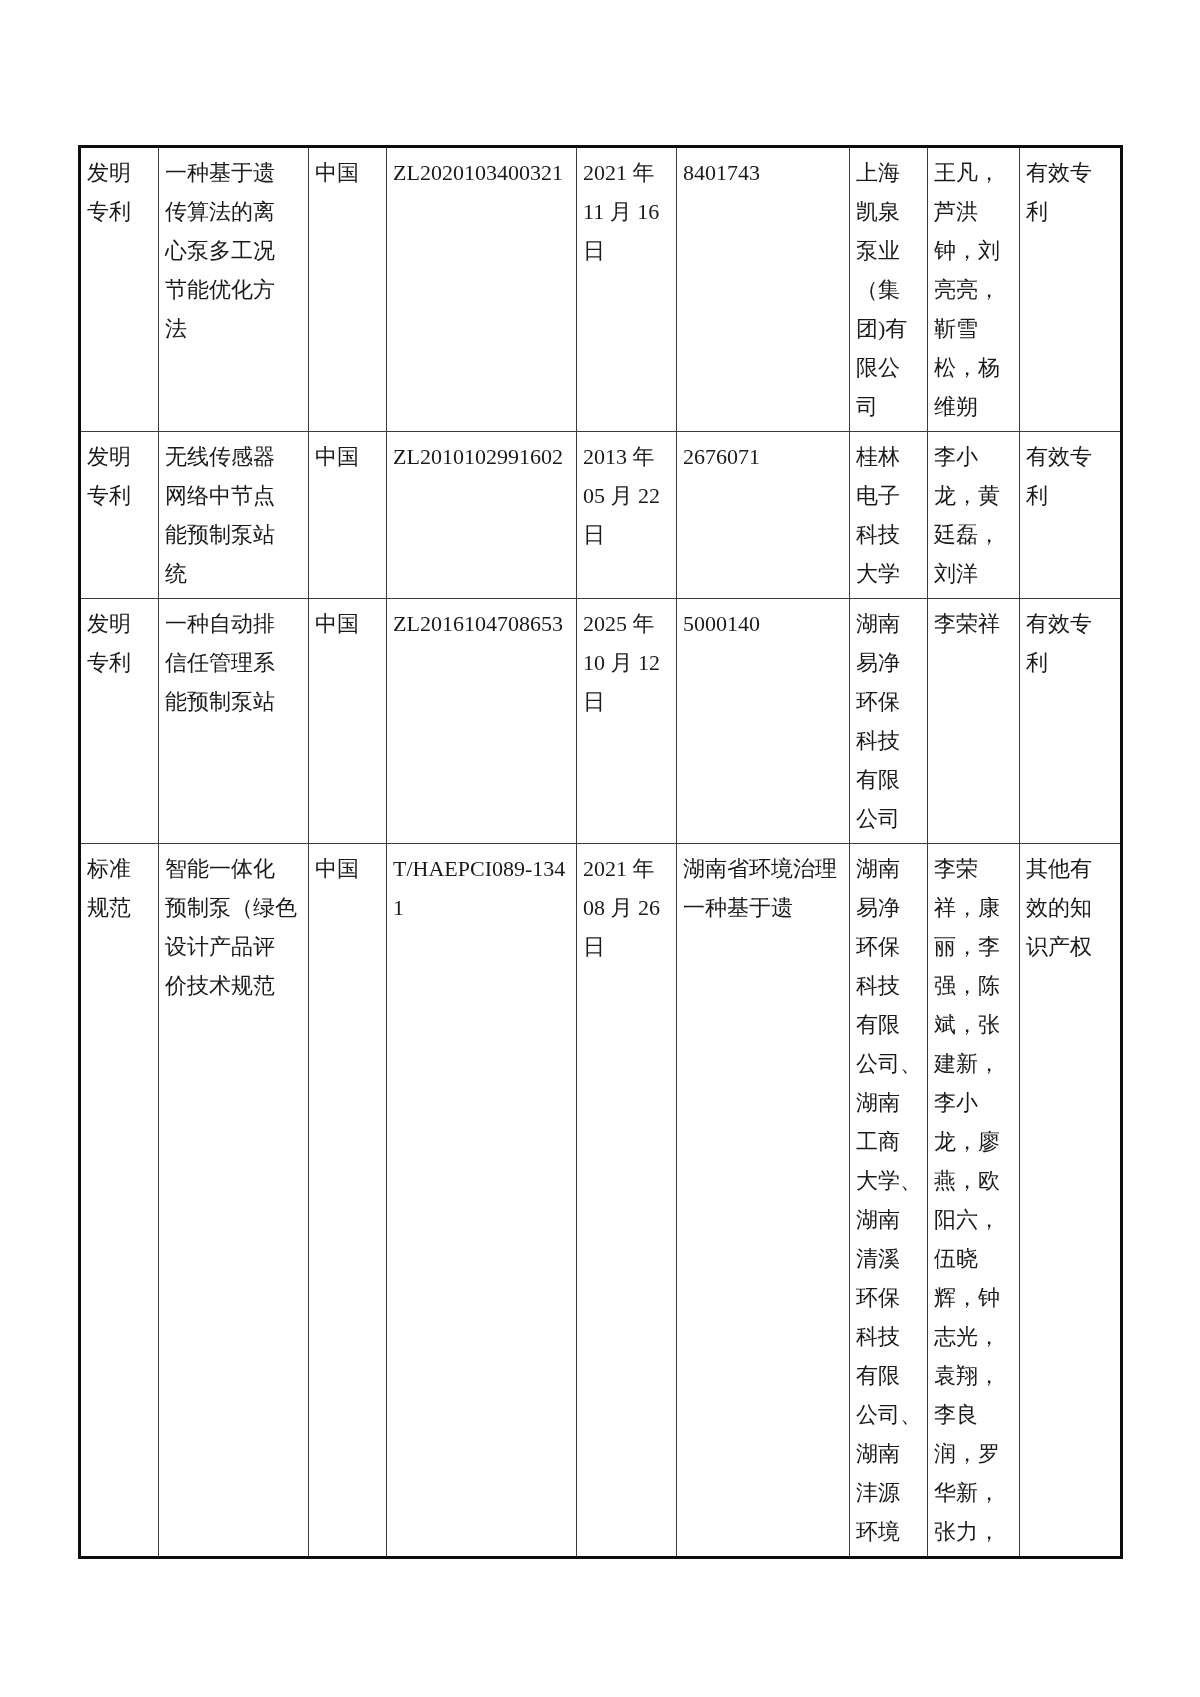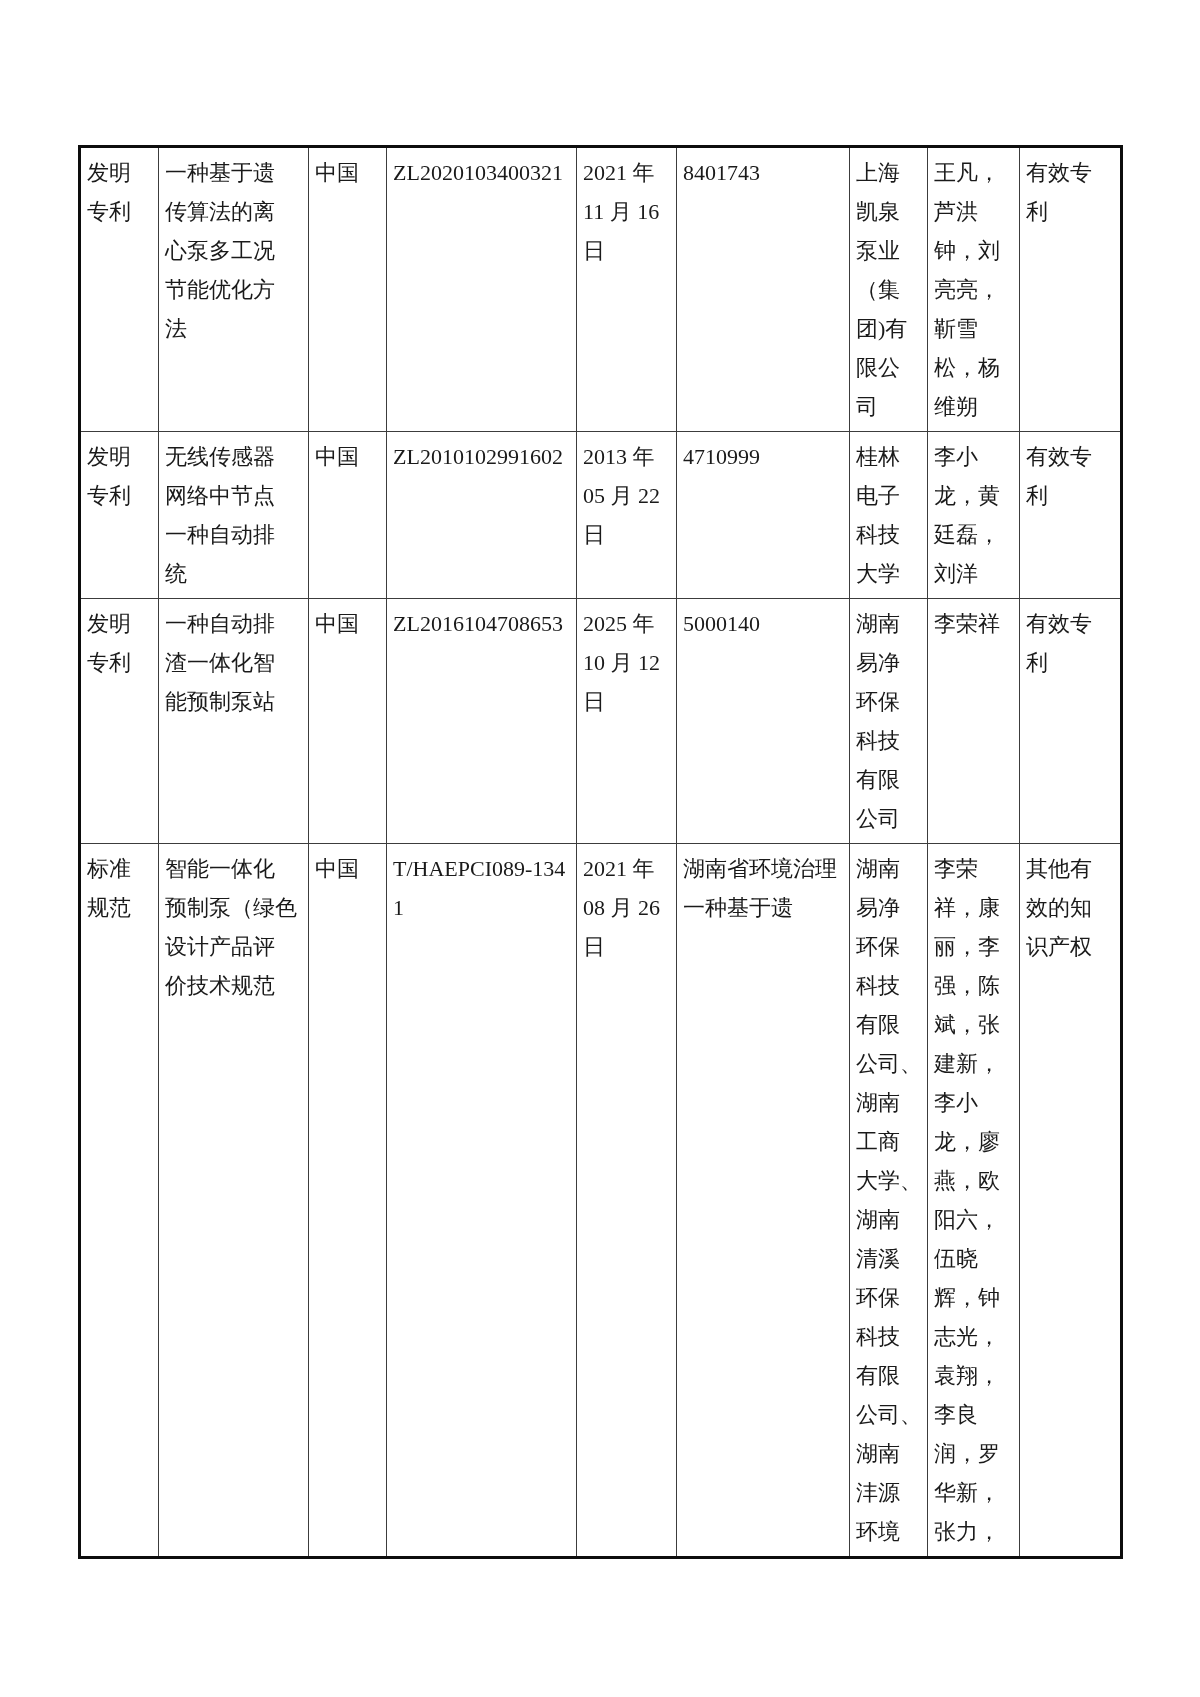--- a/index.html
+++ b/index.html
@@ -94,44 +94,44 @@
 松，杨
 维朔</td>
         <td>有效专
 利</td>
       </tr>
       <tr class="r2">
         <td>发明
 专利</td>
         <td>无线传感器
 网络中节点
-一种自动排
+能预制泵站
 统</td>
         <td>中国</td>
         <td>ZL2010102991602</td>
         <td>2013 年
 05 月 22
 日</td>
-        <td>4710999</td>
+        <td>2676071</td>
         <td>桂林
 电子
 科技
 大学</td>
         <td>李小
 龙，黄
 廷磊，
 刘洋</td>
         <td>有效专
 利</td>
       </tr>
       <tr class="r3">
         <td>发明
 专利</td>
         <td>一种自动排
-渣一体化智
+信任管理系
 能预制泵站</td>
         <td>中国</td>
         <td>ZL2016104708653</td>
         <td>2025 年
 10 月 12
 日</td>
         <td>5000140</td>
         <td>湖南
 易净
 环保

